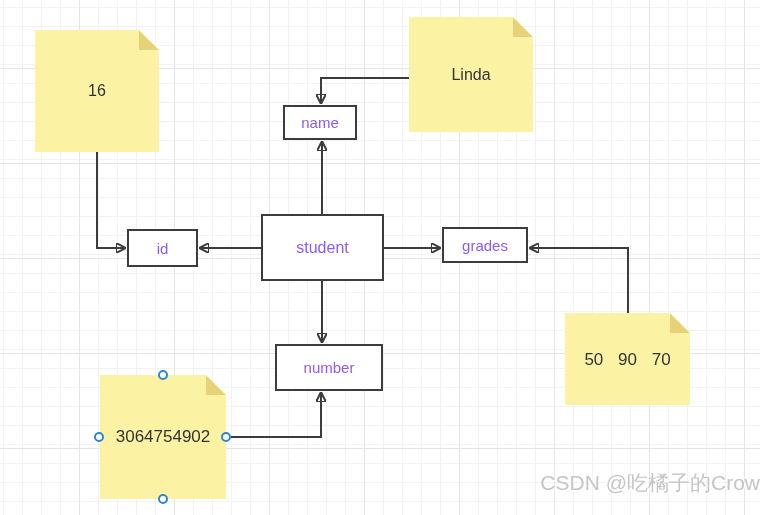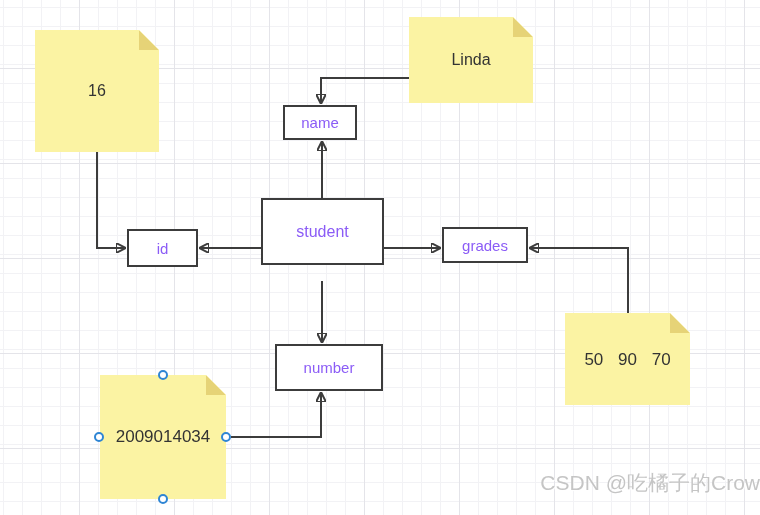--- a/index.html
+++ b/index.html
@@ -28,34 +28,34 @@
     clip-path:polygon(0 0, calc(100% - 20px) 0, 100% 20px, 100% 100%, 0 100%);
     display:flex;align-items:center;justify-content:center;
     color:#333;font-size:16px;
   }
   .note .fold{
     content:"";position:absolute;top:0;right:0;width:20px;height:20px;
     background:#e6d377;
     clip-path:polygon(0 0, 100% 100%, 0 100%);
   }
   .note-16{left:35px;top:30px;width:124px;height:122px;}
-  .note-linda{left:409px;top:17px;width:124px;height:86px;text-align:right;}
+  .note-linda{left:409px;top:17px;width:124px;height:115px;text-align:right;}
   .note-grades{left:565px;top:313px;width:125px;height:92px;flex-direction:column;font-size:17px;line-height:21px;}
   .note-grades .row{word-spacing:10px;}
   .note-number{left:100px;top:375px;width:126px;height:124px;font-size:17px;}
 
   .box{
     position:absolute;z-index:3;
     background:#ffffff;border:2px solid #3c3c3c;box-sizing:border-box;
     display:flex;align-items:center;justify-content:center;
     color:#8b5cf6;font-size:15px;
   }
   .box-name{left:283px;top:105px;width:74px;height:35px;}
   .box-id{left:127px;top:229px;width:71px;height:38px;}
-  .box-student{left:261px;top:198px;width:123px;height:67px;font-size:16px;}
+  .box-student{left:261px;top:214px;width:123px;height:67px;font-size:16px;}
   .box-grades{left:442px;top:227px;width:86px;height:36px;}
   .box-number{left:275px;top:344px;width:108px;height:47px;}
 
   .handle{
     position:absolute;z-index:4;width:10px;height:10px;border-radius:50%;
     background:#ffffff;border:2px solid #2e85d4;box-sizing:border-box;
     transform:translate(-50%,-50%);
   }
   .handle-top{left:163px;top:375px;}
   .handle-left{left:99px;top:437px;}
@@ -101,21 +101,21 @@
     <span>Linda</span>
   </div>
 
   <div class="note note-grades">
     <span class="fold"></span>
     <span class="row">50 90 70</span>
   </div>
 
   <div class="note note-number">
     <span class="fold"></span>
-    <span>2009014034</span>
+    <span>3064754902</span>
   </div>
 
   <div class="box box-name">
     <span>name</span>
   </div>
   <div class="box box-id">
     <span>id</span>
   </div>
   <div class="box box-student">
     <span>student</span>

